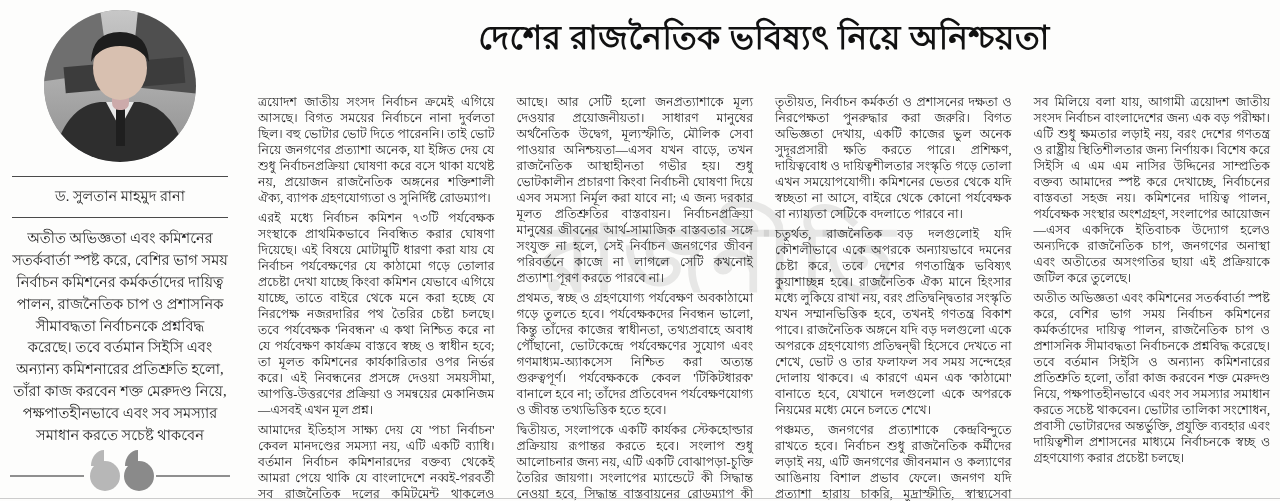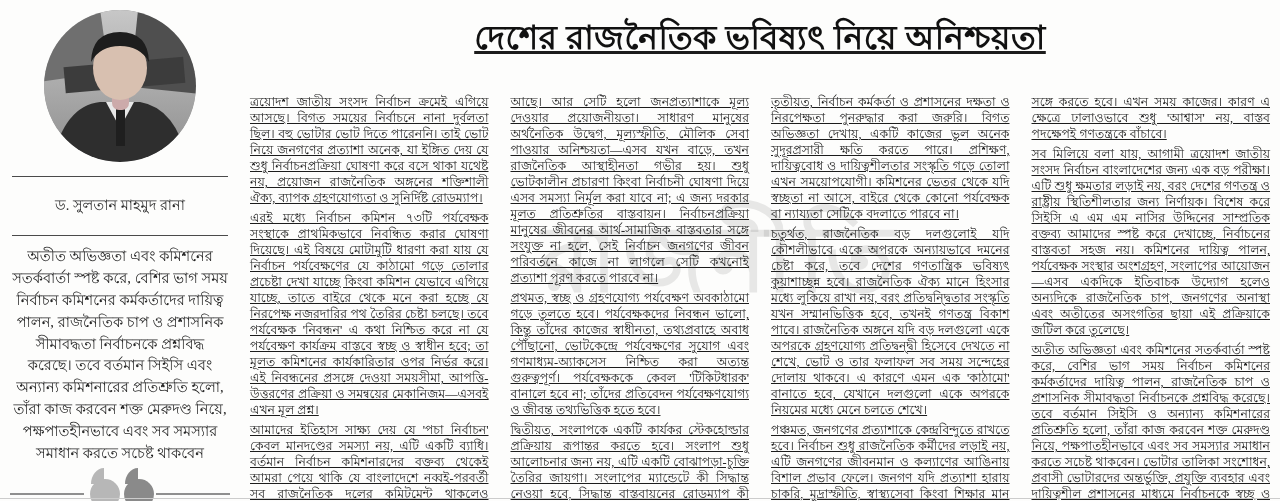--- a/index.html
+++ b/index.html
@@ -6,33 +6,33 @@
   body{
     width:1280px;height:501px;overflow:hidden;background:#ffffff;
     font-family:"Liberation Serif","DejaVu Serif",serif;color:#1c1c1c;
     position:relative;
   }
   .page{position:relative;width:1280px;height:501px;background:#fdfdfc;}
   
   .sidebar{position:absolute;left:0;top:0;width:238px;height:100%;padding:6px 8px 0 10px;box-sizing:border-box;overflow:hidden;}
   .photo-wrap{width:152px;height:152px;margin:4px auto 0;border-radius:50%;overflow:hidden;background:#9a9a9a;}
   .photo-wrap svg{display:block;}
-  .name-box{margin:14px 2px 0;border-top:1.5px solid #4a4a4a;border-bottom:1.5px solid #4a4a4a;padding:17px 0;text-align:center;font-size:14.5px;color:#2b2b2b;}
+  .name-box{margin:14px 2px 0;border-top:1.5px solid #4a4a4a;border-bottom:1.5px solid #4a4a4a;padding:8px 0;text-align:center;font-size:14.5px;color:#2b2b2b;}
   .pullquote{margin-top:10px;padding:0 2px;text-align:center;font-size:14.6px;line-height:1.5;color:#262626;}
   .quote-deco{margin-top:14px;display:flex;align-items:center;}
   .quote-deco .rule{flex:1;height:1.5px;background:#8f8f8f;}
   .qmarks{display:flex;margin:0 2px;}
   .qmark{width:30px;height:30px;border-radius:50%;position:relative;margin-left:4px;}
   .qmark::before{content:"";position:absolute;top:-11px;left:1px;width:13px;height:16px;border-top-left-radius:100% 100%;}
   .qmark.light{background:#b7b7b7;}
   .qmark.light::before{background:#b7b7b7;}
   .qmark.dark{background:#8a8a8a;}
   .qmark.dark::before{background:#8a8a8a;}
   
-  .main{position:absolute;left:238px;top:0;right:0;height:100%;box-sizing:border-box;padding:0 6px 0 8px;text-decoration:underline;}
+  .main{position:absolute;left:246px;top:0;right:0;height:100%;box-sizing:border-box;padding:0 6px 0 8px;}
   .headline{margin-top:12px;text-align:center;font-size:33px;font-weight:bold;color:#111;letter-spacing:0.5px;}
   .columns{display:flex;gap:14px;margin-top:15px;height:414px;overflow:hidden;}
   .col{flex:1 1 0;font-size:12.4px;line-height:1.29;text-align:justify;overflow:hidden;}
   .col p{margin:4px;}
   
   .watermark{position:absolute;left:540px;top:188px;font-size:92px;font-weight:bold;color:rgba(40,40,40,0.10);white-space:nowrap;pointer-events:none;letter-spacing:6px;}
   .bottom-rule{position:absolute;left:0;right:0;bottom:2px;height:1px;background:#cccccc;}
 </style>
 </head>
 <body>
@@ -91,21 +91,20 @@
         <p>প্রথমত, স্বচ্ছ ও গ্রহণযোগ্য পর্যবেক্ষণ অবকাঠামো গড়ে তুলতে হবে। পর্যবেক্ষকদের নিবন্ধন ভালো, কিন্তু তাঁদের কাজের স্বাধীনতা, তথ্যপ্রবাহে অবাধ পৌঁছানো, ভোটকেন্দ্রে পর্যবেক্ষণের সুযোগ এবং গণমাধ্যম-অ্যাকসেস নিশ্চিত করা অত্যন্ত গুরুত্বপূর্ণ। পর্যবেক্ষককে কেবল 'টিকিটধারক' বানালে হবে না; তাঁদের প্রতিবেদন পর্যবেক্ষণযোগ্য ও জীবন্ত তথ্যভিত্তিক হতে হবে।</p>
         <p>দ্বিতীয়ত, সংলাপকে একটি কার্যকর স্টেকহোল্ডার প্রক্রিয়ায় রূপান্তর করতে হবে। সংলাপ শুধু আলোচনার জন্য নয়, এটি একটি বোঝাপড়া-চুক্তি তৈরির জায়গা। সংলাপের ম্যান্ডেটে কী সিদ্ধান্ত নেওয়া হবে, সিদ্ধান্ত বাস্তবায়নের রোডম্যাপ কী হবে এবং যদি কেউ সিদ্ধান্ত ভঙ্গ করে, তখন কী স্যাংকশন থাকবে—এসব স্পষ্ট হতে হবে। সংলাপের ফলকে কেবল বিবৃতিরেখায় রেখে দিলে তা আবার সংস্কার-ভঙ্গুর হয়ে যাবে।</p>
       </div>
       <div class="col">
         <p>তৃতীয়ত, নির্বাচন কর্মকর্তা ও প্রশাসনের দক্ষতা ও নিরপেক্ষতা পুনরুদ্ধার করা জরুরি। বিগত অভিজ্ঞতা দেখায়, একটি কাজের ভুল অনেক সুদূরপ্রসারী ক্ষতি করতে পারে। প্রশিক্ষণ, দায়িত্ববোধ ও দায়িত্বশীলতার সংস্কৃতি গড়ে তোলা এখন সময়োপযোগী। কমিশনের ভেতর থেকে যদি স্বচ্ছতা না আসে, বাইরে থেকে কোনো পর্যবেক্ষক বা ন্যায্যতা সেটিকে বদলাতে পারবে না।</p>
         <p>চতুর্থত, রাজনৈতিক বড় দলগুলোই যদি কৌশলীভাবে একে অপরকে অন্যায়ভাবে দমনের চেষ্টা করে, তবে দেশের গণতান্ত্রিক ভবিষ্যৎ কুয়াশাচ্ছন্ন হবে। রাজনৈতিক ঐক্য মানে হিংসার মধ্যে লুকিয়ে রাখা নয়, বরং প্রতিদ্বন্দ্বিতার সংস্কৃতি যখন সম্মানভিত্তিক হবে, তখনই গণতন্ত্র বিকাশ পাবে। রাজনৈতিক অঙ্গনে যদি বড় দলগুলো একে অপরকে গ্রহণযোগ্য প্রতিদ্বন্দ্বী হিসেবে দেখতে না শেখে, ভোট ও তার ফলাফল সব সময় সন্দেহের দোলায় থাকবে। এ কারণে এমন এক 'কাঠামো' বানাতে হবে, যেখানে দলগুলো একে অপরকে নিয়মের মধ্যে মেনে চলতে শেখে।</p>
         <p>পঞ্চমত, জনগণের প্রত্যাশাকে কেন্দ্রবিন্দুতে রাখতে হবে। নির্বাচন শুধু রাজনৈতিক কর্মীদের লড়াই নয়, এটি জনগণের জীবনমান ও কল্যাণের আঙিনায় বিশাল প্রভাব ফেলে। জনগণ যদি প্রত্যাশা হারায় চাকরি, মুদ্রাস্ফীতি, স্বাস্থ্যসেবা কিংবা শিক্ষার মান নিয়ে, তাদের ভোটও এমন কোনো বাস্তব ক্ষমতায় রূপান্তরিত হবে না, যা তাদের জীবন বদল দেয়। তাই নির্বাচনী প্রতিশ্রুতিতে জনগণের আর্থ-সামাজিক নীতিতে সুনির্দিষ্ট পরিকল্পনা দরকার।</p>
 
       </div>
       <div class="col">
-        <p>সঙ্গে করতে হবে। এখন সময় কাজের। কারণ এ ক্ষেত্রে ঢালাওভাবে শুধু 'আশ্বাস' নয়, বাস্তব পদক্ষেপই গণতন্ত্রকে বাঁচাবে।</p>
         <p>সব মিলিয়ে বলা যায়, আগামী ত্রয়োদশ জাতীয় সংসদ নির্বাচন বাংলাদেশের জন্য এক বড় পরীক্ষা। এটি শুধু ক্ষমতার লড়াই নয়, বরং দেশের গণতন্ত্র ও রাষ্ট্রীয় স্থিতিশীলতার জন্য নির্ণায়ক। বিশেষ করে সিইসি এ এম এম নাসির উদ্দিনের সাম্প্রতিক বক্তব্য আমাদের স্পষ্ট করে দেখাচ্ছে, নির্বাচনের বাস্তবতা সহজ নয়। কমিশনের দায়িত্ব পালন, পর্যবেক্ষক সংস্থার অংশগ্রহণ, সংলাপের আয়োজন—এসব একদিকে ইতিবাচক উদ্যোগ হলেও অন্যদিকে রাজনৈতিক চাপ, জনগণের অনাস্থা এবং অতীতের অসংগতির ছায়া এই প্রক্রিয়াকে জটিল করে তুলেছে।</p>
         <p>অতীত অভিজ্ঞতা এবং কমিশনের সতর্কবার্তা স্পষ্ট করে, বেশির ভাগ সময় নির্বাচন কমিশনের কর্মকর্তাদের দায়িত্ব পালন, রাজনৈতিক চাপ ও প্রশাসনিক সীমাবদ্ধতা নির্বাচনকে প্রশ্নবিদ্ধ করেছে। তবে বর্তমান সিইসি ও অন্যান্য কমিশনারের প্রতিশ্রুতি হলো, তাঁরা কাজ করবেন শক্ত মেরুদণ্ড নিয়ে, পক্ষপাতহীনভাবে এবং সব সমস্যার সমাধান করতে সচেষ্ট থাকবেন। ভোটার তালিকা সংশোধন, প্রবাসী ভোটারদের অন্তর্ভুক্তি, প্রযুক্তি ব্যবহার এবং দায়িত্বশীল প্রশাসনের মাধ্যমে নির্বাচনকে স্বচ্ছ ও গ্রহণযোগ্য করার প্রচেষ্টা চলছে।</p>
 
       </div>
     </div>
   </div>
 
   <div class="watermark">রাজনীতি</div>
   <div class="bottom-rule"></div>
 </div>

